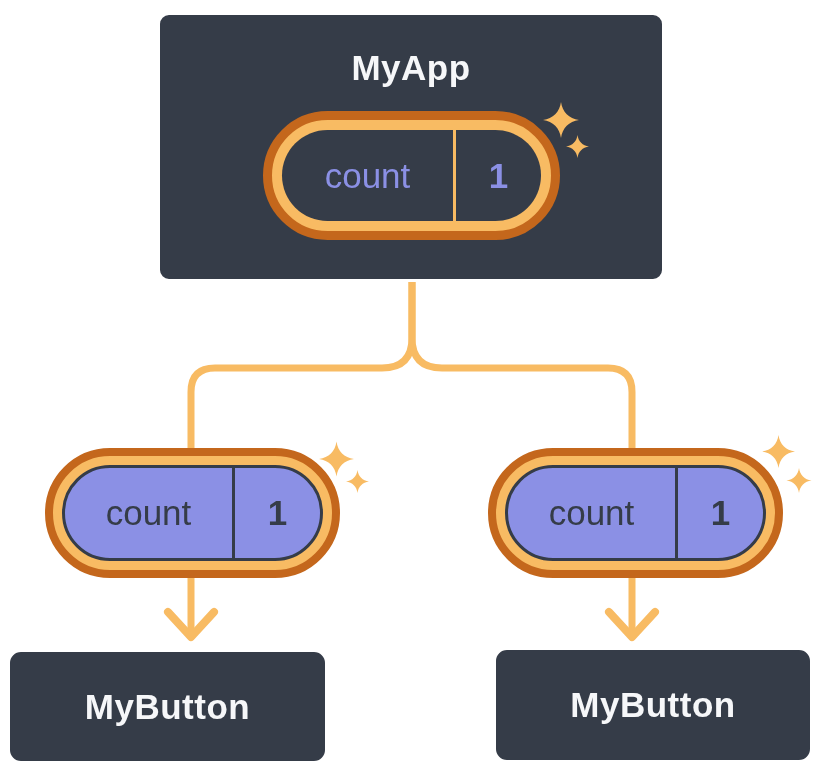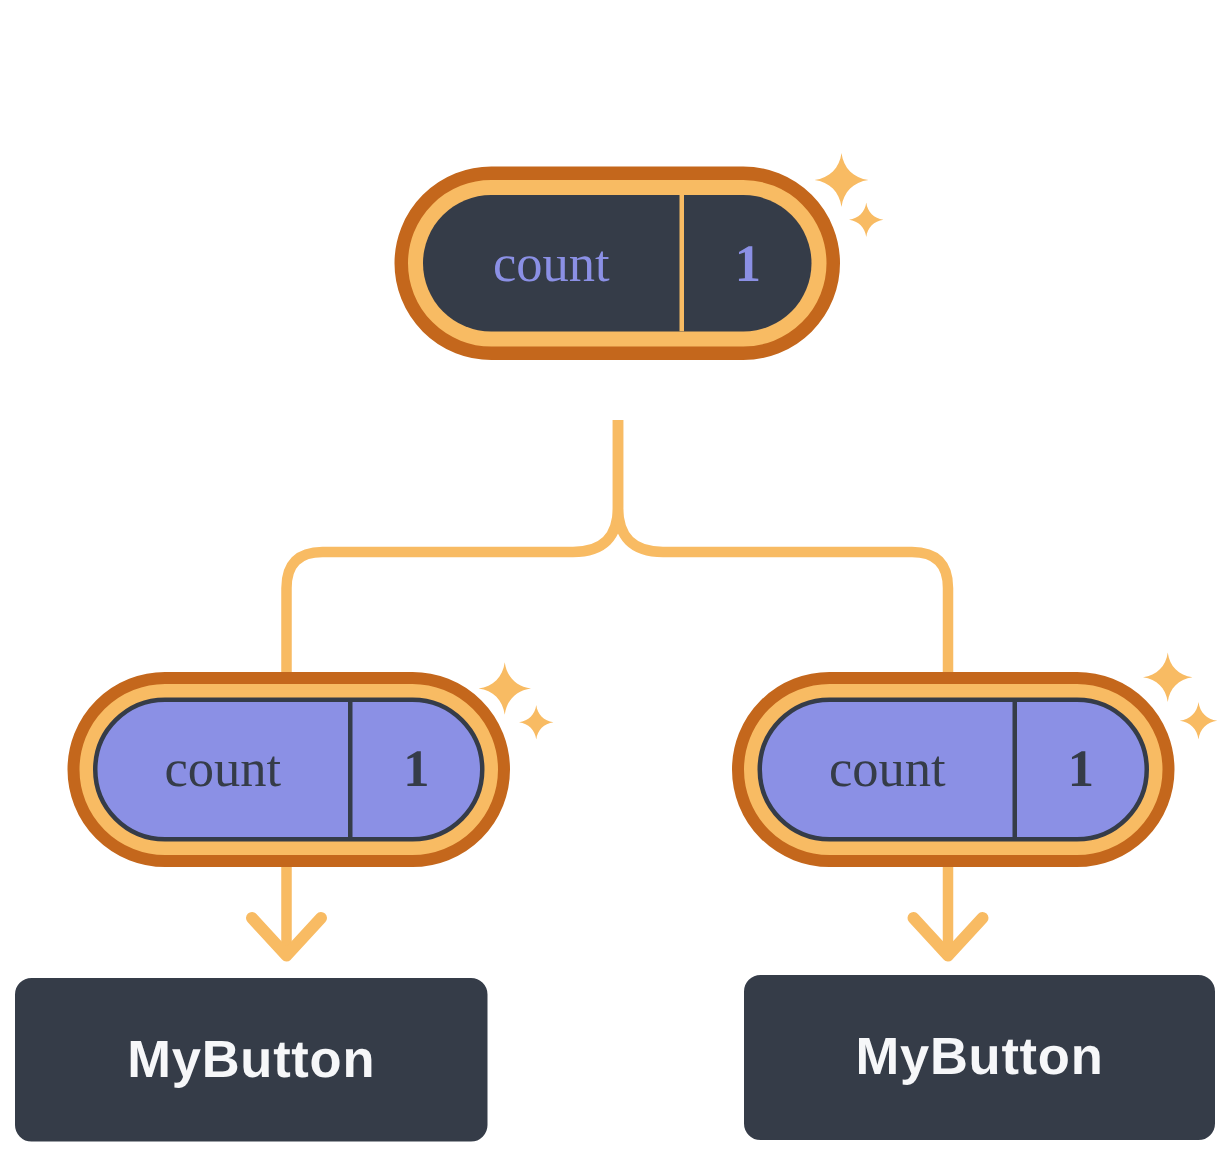--- a/index.html
+++ b/index.html
@@ -21,21 +21,21 @@
     color:var(--card-text);
   }
   .card-title{
     text-align:center;font-size:35px;font-weight:700;letter-spacing:.5px;color:var(--card-text);
   }
   .node-root{left:157px;top:12px;width:508px;height:270px;border-radius:12px;}
   .node-root .card-title{margin-top:33px;}
   .node-child-left{left:7px;top:649px;width:321px;height:115px;display:flex;align-items:center;justify-content:center;}
   .node-child-right{left:493px;top:647px;width:320px;height:116px;display:flex;align-items:center;justify-content:center;}
   .pill{
-    position:absolute;z-index:3;border-radius:999px;background:var(--orange-l);font-family:Liberation Serif, serif;
+    position:absolute;z-index:3;border-radius:999px;background:var(--orange-l);
   }
   .pill-root{left:263px;top:111px;width:297px;height:129px;border:9px solid var(--orange-d);padding:10px;}
   .pill-root .pill-core{
     height:100%;border-radius:999px;background:var(--slate);display:flex;overflow:hidden;align-items:stretch;
   }
   .pill-root .pill-name{flex:1;display:flex;align-items:center;justify-content:center;
     color:var(--purple);font-size:35px;font-weight:400;}
   .pill-root .pill-sep{width:3px;background:var(--orange-l);}
   .pill-root .pill-value{width:85px;display:flex;align-items:center;justify-content:center;
     color:var(--purple);font-size:35px;font-weight:700;}
@@ -59,20 +59,23 @@
 
 <div class="stage">
 
   <svg class="wires" width="820" height="770" viewBox="0 0 820 770">
     <path class="wire" d="M412,280 L412,338 Q412,368 382,368 L215,368 Q191,368 191,392 L191,633"></path>
     <path class="wire" d="M412,280 L412,338 Q412,368 442,368 L608,368 Q632,368 632,392 L632,633"></path>
     <path class="arrowhead" d="M168,612 L191,637 L214,612"></path>
     <path class="arrowhead" d="M609,612 L632,637 L655,612"></path>
   </svg>
 
+  <div class="card node-root">
+    <div class="card-title">MyApp</div>
+  </div>
 
   <div class="pill pill-root">
     <div class="pill-core">
       <span class="pill-name">count</span>
       <span class="pill-sep"></span>
       <span class="pill-value">1</span>
     </div>
   </div>
 
   <div class="pill pill-child pill-child-left">

